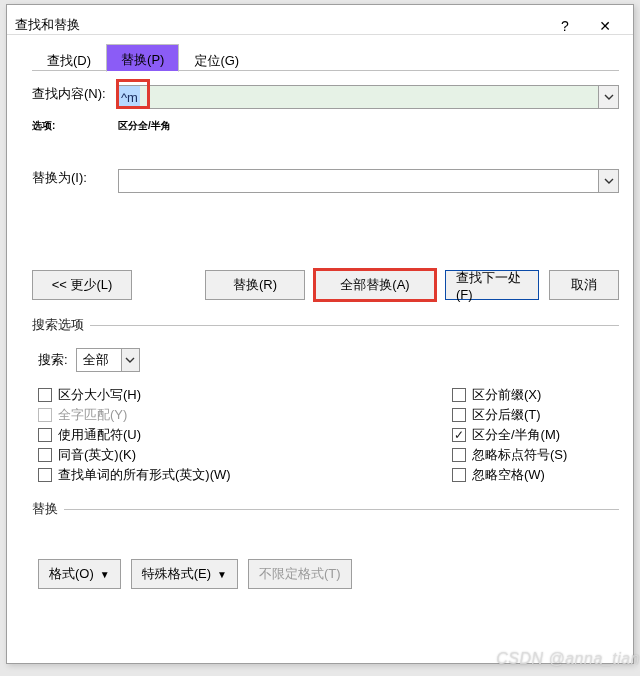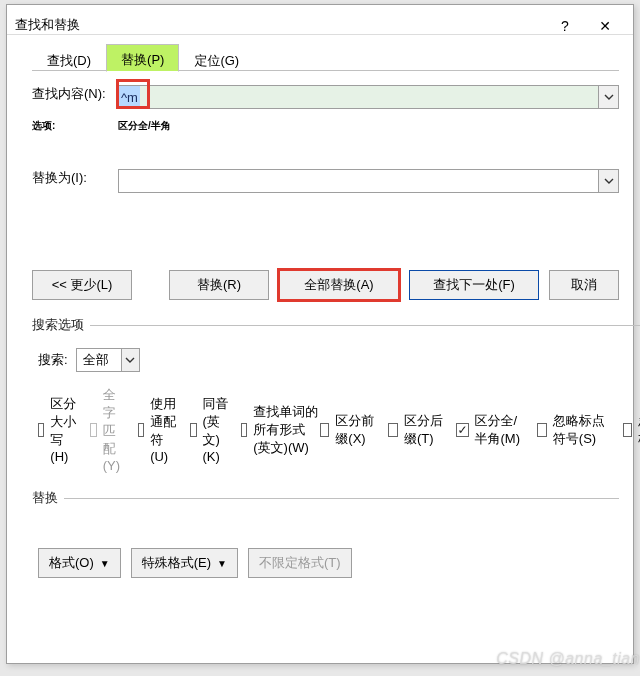--- a/index.html
+++ b/index.html
@@ -4,47 +4,47 @@
 <style>
   * { box-sizing: border-box; font-family: "Microsoft YaHei", "SimSun", Arial, sans-serif; }
   body { margin: 0; background: #e8e8e8; width: 640px; height: 676px; overflow: hidden; position: relative; }
   .dialog { position: absolute; left: 6px; top: 4px; width: 628px; height: 660px; background: #fff; border: 1px solid #9e9e9e; box-shadow: 2px 2px 6px rgba(0,0,0,.15); display: flex; flex-direction: column; }
   .titlebar { height: 30px; display: flex; align-items: flex-end; padding: 0 8px; font-size: 13px; border-bottom: 1px solid #ddd; }
   .titlebar .title { flex: 1; }
   .titlebar .ctl { width: 40px; text-align: center; font-size: 14px; cursor: pointer; }
   .content { padding: 8px 14px 12px 25px; flex: 1; display: flex; flex-direction: column; }
   .tabs { display: flex; border-bottom: 1px solid #c0c0c0; height: 28px; }
   .tab { padding: 4px 14px 0 14px; font-size: 13px; border: 1px solid transparent; border-bottom: none; cursor: pointer; position: relative; top: 1px; height: 28px; display: flex; align-items: center; }
-  .tab.active { border-color: #c0c0c0; background: #bef264; border-bottom: 1px solid #fff; }
+  .tab.active { border-color: #c0c0c0; background: #8b5cf6; border-bottom: 1px solid #fff; }
   .row { display: flex; align-items: flex-start; margin-top: 14px; font-size: 13px; }
   .row label.lab { width: 86px; }
   .find-wrap { position: relative; flex: 1; display: flex; }
   .redbox { position: absolute; left: -2px; top: -6px; width: 34px; height: 30px; border: 3px solid #e03a2f; pointer-events: none; z-index: 2; }
   .combo { flex: 1; display: flex; border: 1px solid #9e9e9e; background: #e6f2e6; height: 24px; }
   .combo input { flex: 1; border: none; background: transparent; padding: 0 4px; font-size: 13px; outline: none; }
   .combo .sel { background: #b6d8ff; color: #1a2d60; padding: 0 2px; display: inline-flex; align-items: center; font-size: 13px; }
   .combo .dd { width: 20px; display: flex; align-items: center; justify-content: center; border-left: 1px solid #9e9e9e; background: #f0f0f0; cursor: pointer; }
   .combo.plain { background: #fff; }
   .opts-line { margin-top: 10px; font-size: 10px; display: flex; font-weight: bold; }
   .opts-line .lab { width: 86px; }
   .btnrow { display: flex; gap: 10px; margin-top: 52px; align-items: center; }
   .btn { height: 30px; border: 1px solid #9e9e9e; background: #f0f0f0; font-size: 13px; display: flex; align-items: center; justify-content: center; cursor: pointer; padding: 0 10px; margin-top: 25px; }
   .btn.wide { width: 100px; text-align: center; }
   .btn.less { width: 100px; }
   .btn.red-hl { outline: 3px solid #e03a2f; outline-offset: -1px; width: 120px; }
-  .btn.blue-hl { border: 1px solid #0a4aa8; width: 130px; }
+  .btn.blue-hl { border: 1px solid #0a4aa8; width: 94px; }
   .spacer { flex: 1; }
   fieldset.group { border: none; border-top: 1px solid #c0c0c0; margin: 16px 0 0 0; padding: 8px 0 0 0; font-size: 13px; }
   fieldset.group legend { padding: 0 6px 0 0; font-size: 13px; color: #222; }
   .search-sel { display: flex; align-items: center; gap: 8px; margin: 6px 0 14px 6px; }
   .mini-combo { display: flex; border: 1px solid #9e9e9e; height: 24px; width: 64px; background: #fff; }
   .mini-combo span { flex: 1; padding: 0 6px; display: flex; align-items: center; }
   .mini-combo .dd { width: 18px; border-left: 1px solid #9e9e9e; display: flex; align-items: center; justify-content: center; background: #f0f0f0; cursor: pointer; }
   .cb-cols { display: flex; }
-  .cb-col { display: flex; flex-direction: row; gap: 10px; }
+  .cb-col { display: flex; flex-direction: column; gap: 2px; }
   .cb-col.left { width: 420px; padding-left: 6px; }
   .cb-col.right { }
   label.cb { display: flex; align-items: center; gap: 6px; font-size: 13px; cursor: pointer; }
   label.cb.disabled { color: #9a9a9a; cursor: default; }
   .box { width: 14px; height: 14px; border: 1px solid #666; display: inline-flex; align-items: center; justify-content: center; background: #fff; font-size: 11px; line-height: 1; }
   .box.disabled { border-color: #bbb; }
   .box.checked::after { content: "✓"; font-size: 12px; color: #222; }
   .replace-sec { margin-top: 70px; }
   .fmt-row { display: flex; gap: 10px; margin-top: 8px; margin-left: 6px; }
   .btn .caret { margin-left: 6px; font-size: 10px; }

